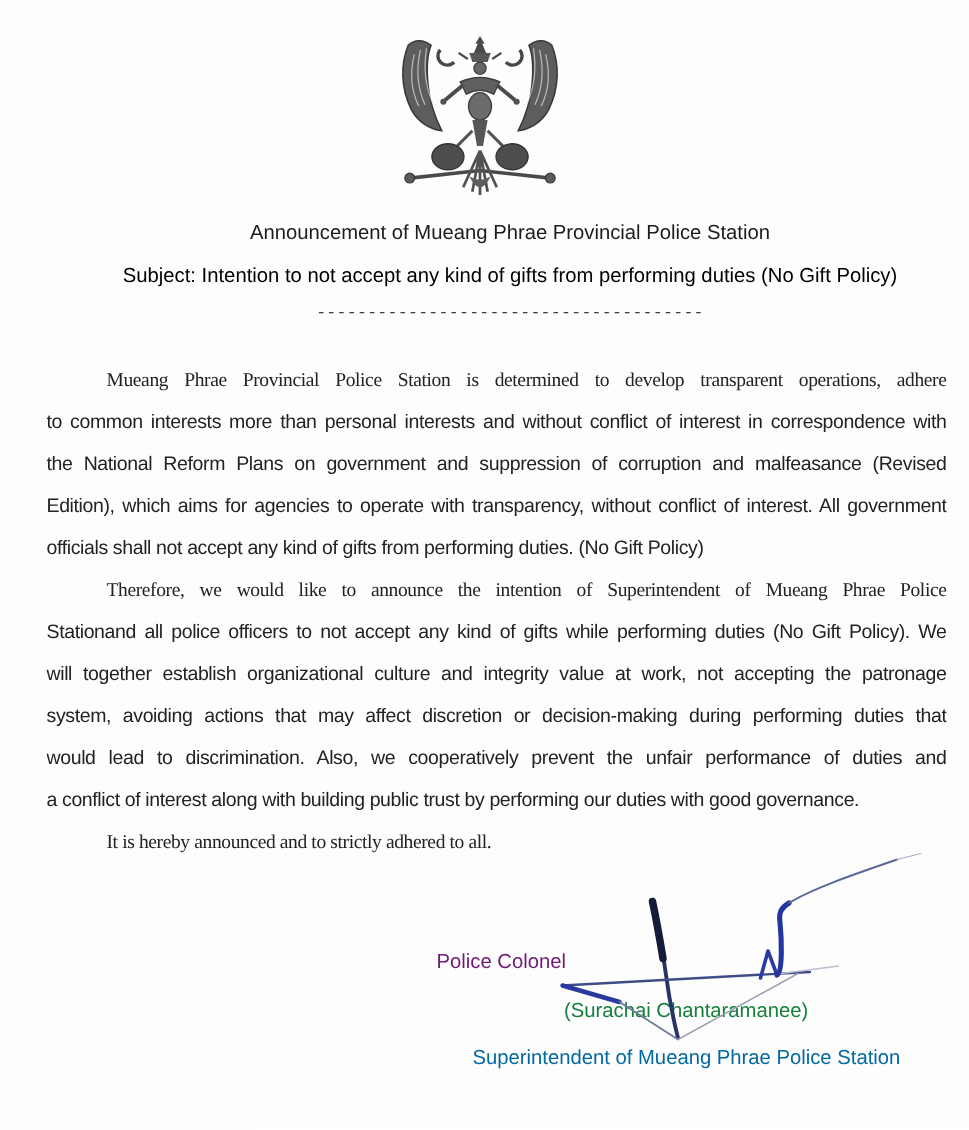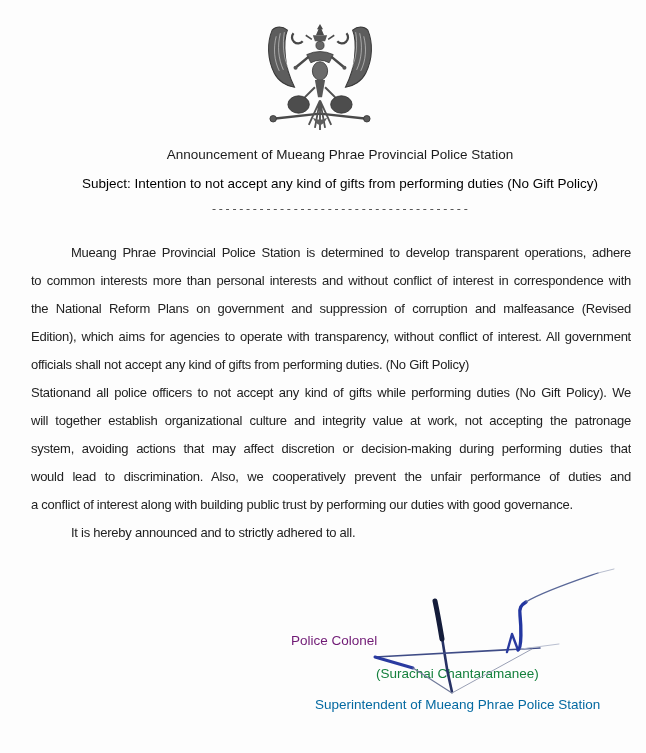--- a/index.html
+++ b/index.html
@@ -28,21 +28,21 @@
   }
   .body-block{
     position:absolute;left:31px;top:239px;width:600px;
     font-size:13px;letter-spacing:-0.25px;color:#222;
   }
   .line{
     height:28px;line-height:28px;
     text-align:justify;text-align-last:justify;
     overflow:hidden;white-space:nowrap;
   }
-  .line.indent{padding-left:40px;}
+  .line.indent{padding-left:40px;font-family:Liberation Serif, serif;}
   .line.last{text-align-last:left;}
   .line.plain{text-align:center;text-align-last:left;}
   .sig-rank{position:absolute;left:291px;top:633px;font-size:13.5px;color:#701a75;}
   .sig-name{position:absolute;left:376px;top:666px;font-size:13.5px;color:#15803d;}
   .sig-pos{position:absolute;left:315px;top:697px;font-size:13.5px;color:#0369a1;}
   .signature-svg{position:absolute;left:360px;top:565px;width:286px;height:145px;pointer-events:none;}
 </style>
 </head>
 <body>
 
@@ -87,20 +87,21 @@
   <div class="doc-title">Announcement of Mueang Phrae Provincial Police Station</div>
   <div class="doc-subject">Subject: Intention to not accept any kind of gifts from performing duties (No Gift Policy)</div>
   <div class="separator">--------------------------------------</div>
 
   <div class="body-block">
     <div class="line indent">Mueang Phrae Provincial Police Station is determined to develop transparent operations, adhere</div>
     <div class="line">to common interests more than personal interests and without conflict of interest in correspondence with</div>
     <div class="line">the National Reform Plans on government and suppression of corruption and malfeasance (Revised</div>
     <div class="line">Edition), which aims for agencies to operate with transparency, without conflict of interest. All government</div>
     <div class="line last">officials shall not accept any kind of gifts from performing duties. (No Gift Policy)</div>
+    <div class="line indent">Therefore, we would like to announce the intention of Superintendent of Mueang Phrae Police</div>
     <div class="line">Stationand all police officers to not accept any kind of gifts while performing duties (No Gift Policy). We</div>
     <div class="line">will together establish organizational culture and integrity value at work, not accepting the patronage</div>
     <div class="line">system, avoiding actions that may affect discretion or decision-making during performing duties that</div>
     <div class="line">would lead to discrimination. Also, we cooperatively prevent the unfair performance of duties and</div>
     <div class="line last">a conflict of interest along with building public trust by performing our duties with good governance.</div>
     <div class="line plain indent">It is hereby announced and to strictly adhered to all.</div>
   </div>
 
   <div class="sig-rank">Police Colonel</div>
   <div class="sig-name">(Surachai Chantaramanee)</div>

